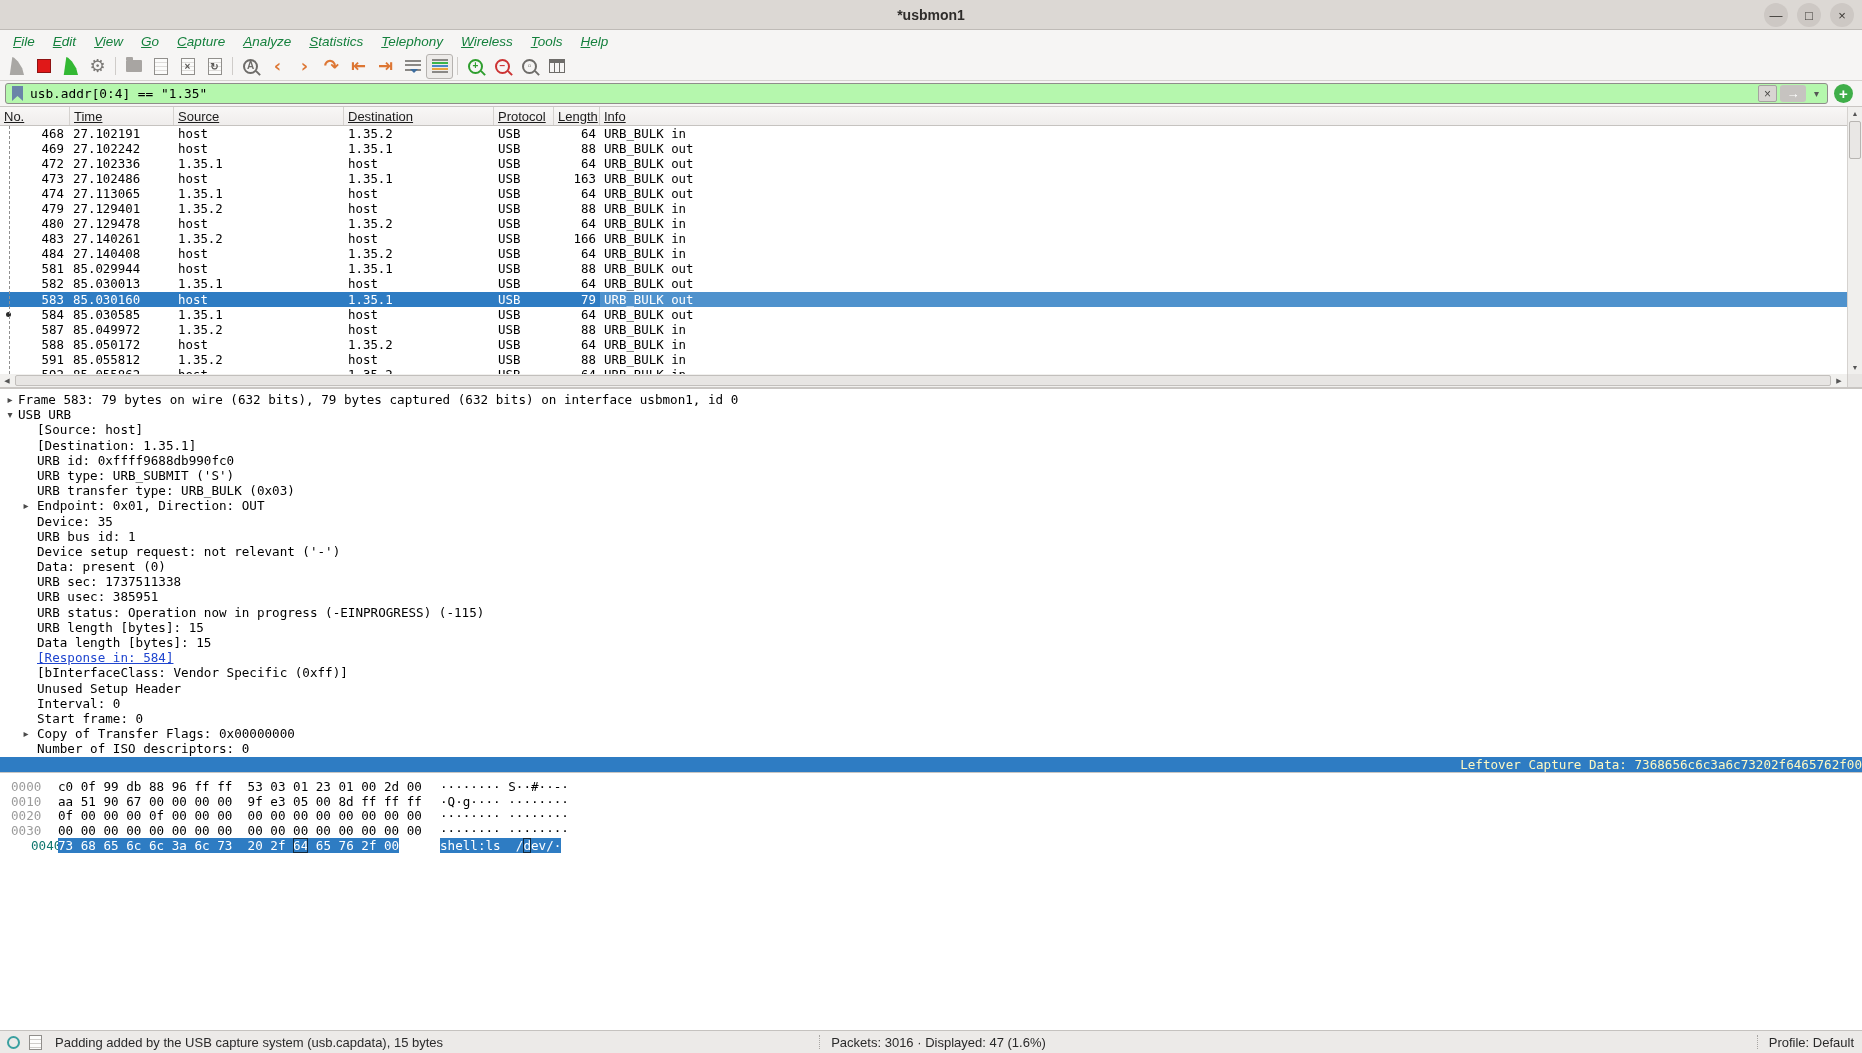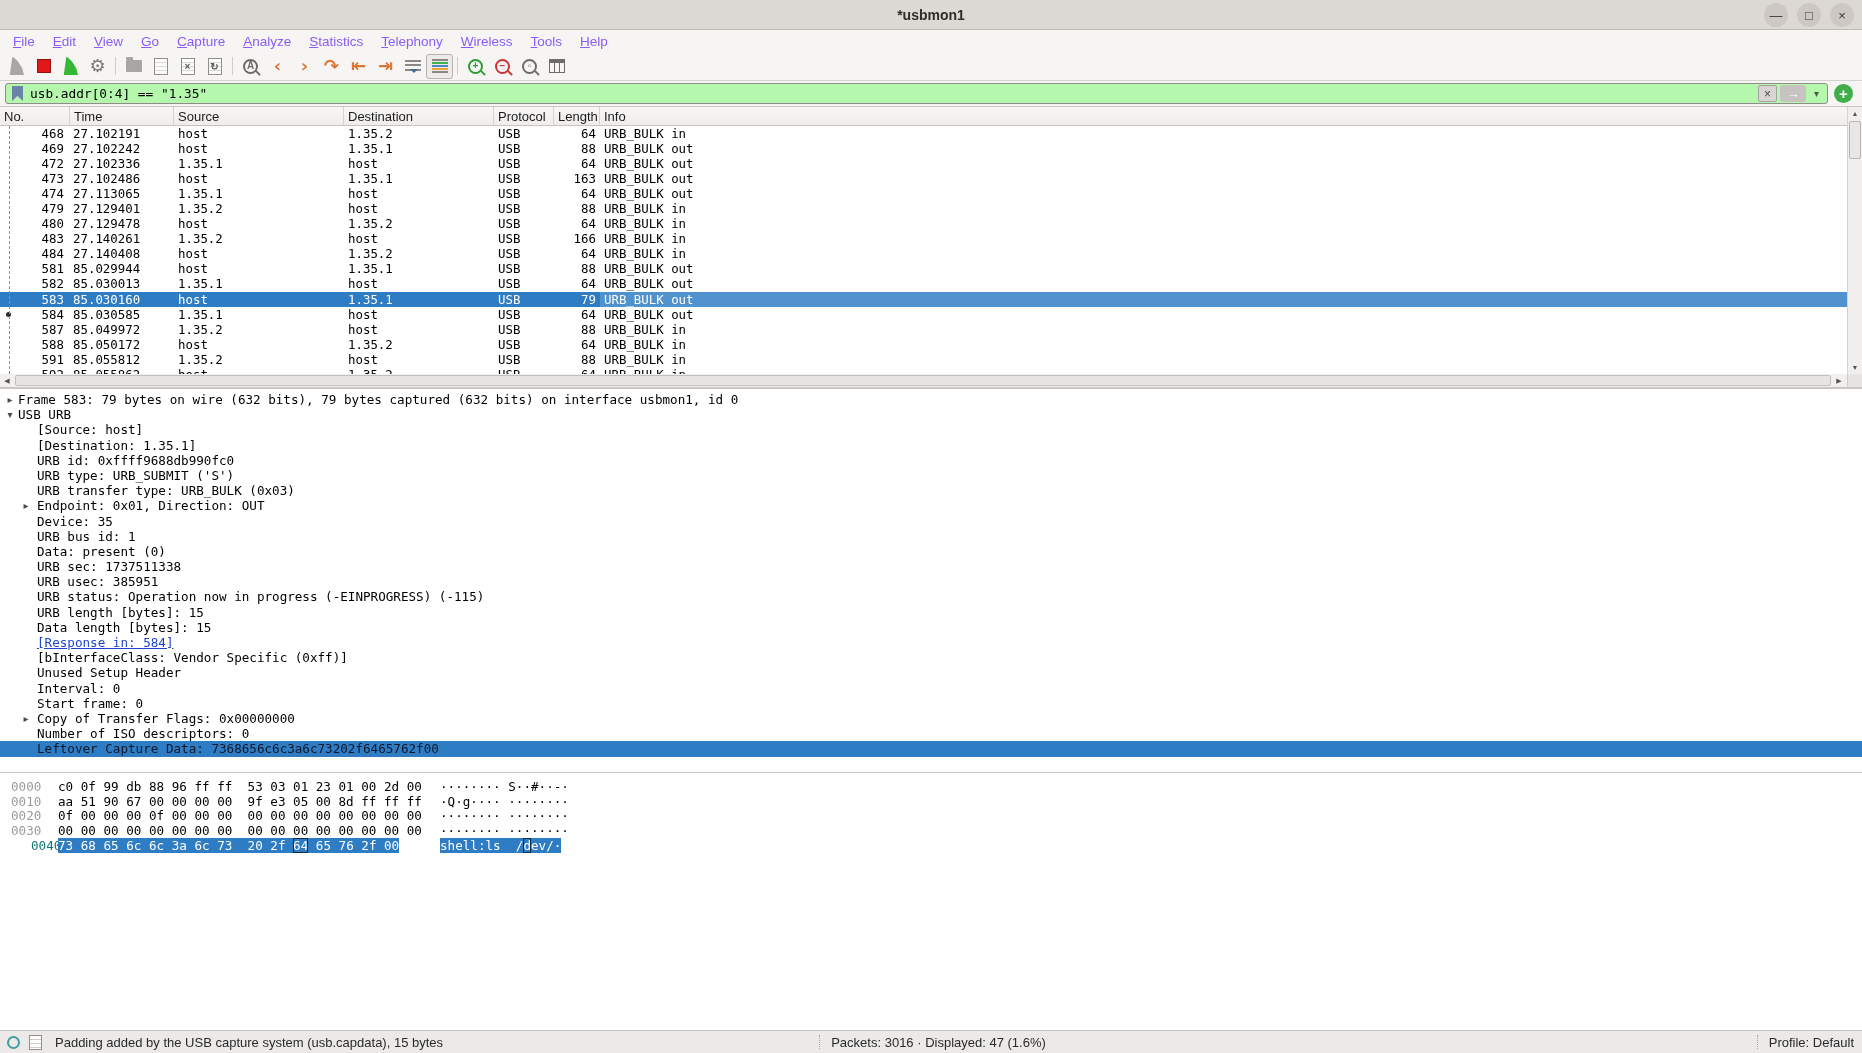--- a/index.html
+++ b/index.html
@@ -15,21 +15,21 @@
 
   
   .titlebar{height:30px;background:#dcd8d4;border-bottom:1px solid #bfbbb7;position:relative;flex:0 0 auto;}
   .title{text-align:center;line-height:30px;font-weight:bold;font-size:14px;color:#2e2c2a;}
   .win-btns{position:absolute;right:8px;top:3px;display:flex;gap:9px;}
   .win-btn{width:24px;height:24px;border-radius:50%;background:#cdc8c4;color:#3a3733;
            display:flex;align-items:center;justify-content:center;font-size:13px;line-height:1;}
 
   
   .menubar{height:22px;display:flex;align-items:center;padding-left:4px;background:#f6f5f4;font-size:13.5px;flex:0 0 auto;}
-  .menu-item{padding:2px 9px;color:#8b5cf6;}
+  .menu-item{padding:2px 9px;color:#15803d;font-style:italic;}
   .menu-item u{text-decoration:underline;}
 
   
   .toolbar{height:29px;display:flex;align-items:center;padding-left:3px;background:#f6f5f4;
            border-bottom:1px solid #d5d2cf;flex:0 0 auto;}
   .tb-btn{width:27px;height:25px;display:flex;align-items:center;justify-content:center;flex:0 0 auto;}
   .tb-btn.active{border:1px solid #b5b2af;background:#edebe9;border-radius:3px;}
   .tb-sep{width:1px;height:18px;background:#cfccc9;margin:0 4px;flex:0 0 auto;}
   .i-fin{width:15px;height:18px;display:inline-block;
          clip-path:polygon(5% 100%,100% 100%,88% 62%,60% 25%,34% 4%,22% 0%);}
@@ -66,21 +66,21 @@
            display:flex;align-items:center;justify-content:center;font-size:12px;margin-right:3px;}
   .f-apply{width:26px;height:17px;background:#c6c3c0;border-radius:3px;color:#fff;font-weight:bold;
            display:flex;align-items:center;justify-content:center;font-size:13px;}
   .f-caret{color:#555;font-size:10px;margin:0 4px 0 8px;}
   .f-add{width:19px;height:19px;border-radius:50%;background:var(--add-green);color:#fff;font-size:15px;font-weight:bold;
          display:flex;align-items:center;justify-content:center;line-height:1;flex:0 0 auto;margin-right:4px;}
 
   
   .packet-list{flex:0 0 auto;position:relative;background:#fff;}
   .plist-header{display:flex;height:19px;background:linear-gradient(#f8f7f6,#efedec);
-                border-bottom:1px solid #c6c3c0;font-size:13px;color:#1c1c1c;padding-right:0;}
+                border-bottom:1px solid #c6c3c0;font-size:13px;color:#1c1c1c;padding-right:0;text-decoration:underline;}
   .ph-cell{border-right:1px solid #d5d2cf;height:100%;display:flex;align-items:center;padding-left:4px;}
   .col-no{width:70px;}.col-time{width:104px;}.col-src{width:170px;}.col-dst{width:150px;}
   .col-proto{width:60px;}.col-len{width:46px;}.col-info{flex:1;}
   .plist-rows{height:248px;overflow:hidden;position:relative;}
   .prow{display:flex;height:15.05px;font-family:"DejaVu Sans Mono",monospace;font-size:12.4px;position:relative;}
   .pcell{height:100%;display:flex;align-items:center;white-space:pre;overflow:hidden;}
   .pcell.col-no{justify-content:flex-end;padding-right:6px;}
   .pcell.col-time{padding-left:3px;}
   .pcell.col-src,.pcell.col-dst,.pcell.col-proto,.pcell.col-info{padding-left:4px;}
   .pcell.col-len{justify-content:flex-end;padding-right:4px;}
@@ -104,21 +104,21 @@
   
   .details{height:384px;background:#fff;border-top:1px solid #c9c6c3;overflow:hidden;
            font-family:"DejaVu Sans Mono",monospace;font-size:12.6px;padding-top:3px;flex:0 0 auto;}
   .dline{height:15.2px;line-height:15.2px;position:relative;white-space:pre;}
   .dline.lv0{padding-left:18px;}
   .dline.lv1{padding-left:37px;}
   .dexp{position:absolute;width:10px;text-align:center;color:#4a4a4a;
         font-family:"DejaVu Sans",sans-serif;font-size:10px;top:0;}
   .lv0 .dexp{left:5px;}.lv1 .dexp{left:21px;}
   .dline.link span[data-name="detail-text"]{color:var(--link-blue);text-decoration:underline;}
-  .dline.dsel{background:var(--selection);color:#0f172a;}
+  .dline.dsel{background:var(--selection);color:#fef9c3;text-align:right;}
 
   
   .hexpane{flex:1;background:#fff;border-top:1px solid #c9c6c3;position:relative;
            font-family:"DejaVu Sans Mono",monospace;font-size:12.6px;padding-top:7px;}
   .hxrow{height:14.7px;line-height:14.7px;position:relative;white-space:pre;}
   .hx-off{position:absolute;left:11px;color:#9b9b9b;}
   .hxrow.hsel .hx-off{color:#0f766e;margin-left:20px;}
   .hx-hex{position:absolute;left:58px;white-space:pre;}
   .hx-ascii{position:absolute;left:440px;white-space:pre;}
   .hseg{background:var(--selection);color:#fff;white-space:pre;}
@@ -432,20 +432,21 @@
       <div class="dline lv0" data-name="detail-line"><span class="dexp" data-name="expander-collapsed-icon">▸</span><span data-name="detail-text">Frame 583: 79 bytes on wire (632 bits), 79 bytes captured (632 bits) on interface usbmon1, id 0</span></div>
       <div class="dline lv0" data-name="detail-line"><span class="dexp" data-name="expander-expanded-icon">▾</span><span data-name="detail-text">USB URB</span></div>
       <div class="dline lv1" data-name="detail-line"><span data-name="detail-text">[Source: host]</span></div>
       <div class="dline lv1" data-name="detail-line"><span data-name="detail-text">[Destination: 1.35.1]</span></div>
       <div class="dline lv1" data-name="detail-line"><span data-name="detail-text">URB id: 0xffff9688db990fc0</span></div>
       <div class="dline lv1" data-name="detail-line"><span data-name="detail-text">URB type: URB_SUBMIT ('S')</span></div>
       <div class="dline lv1" data-name="detail-line"><span data-name="detail-text">URB transfer type: URB_BULK (0x03)</span></div>
       <div class="dline lv1" data-name="detail-line"><span class="dexp" data-name="expander-collapsed-icon">▸</span><span data-name="detail-text">Endpoint: 0x01, Direction: OUT</span></div>
       <div class="dline lv1" data-name="detail-line"><span data-name="detail-text">Device: 35</span></div>
       <div class="dline lv1" data-name="detail-line"><span data-name="detail-text">URB bus id: 1</span></div>
+      <div class="dline lv1" data-name="detail-line"><span data-name="detail-text">Device setup request: not relevant ('-')</span></div>
       <div class="dline lv1" data-name="detail-line"><span data-name="detail-text">Data: present (0)</span></div>
       <div class="dline lv1" data-name="detail-line"><span data-name="detail-text">URB sec: 1737511338</span></div>
       <div class="dline lv1" data-name="detail-line"><span data-name="detail-text">URB usec: 385951</span></div>
       <div class="dline lv1" data-name="detail-line"><span data-name="detail-text">URB status: Operation now in progress (-EINPROGRESS) (-115)</span></div>
       <div class="dline lv1" data-name="detail-line"><span data-name="detail-text">URB length [bytes]: 15</span></div>
       <div class="dline lv1" data-name="detail-line"><span data-name="detail-text">Data length [bytes]: 15</span></div>
       <div class="dline lv1 link" data-name="response-link"><span data-name="detail-text">[Response in: 584]</span></div>
       <div class="dline lv1" data-name="detail-line"><span data-name="detail-text">[bInterfaceClass: Vendor Specific (0xff)]</span></div>
       <div class="dline lv1" data-name="detail-line"><span data-name="detail-text">Unused Setup Header</span></div>
       <div class="dline lv1" data-name="detail-line"><span data-name="detail-text">Interval: 0</span></div>

